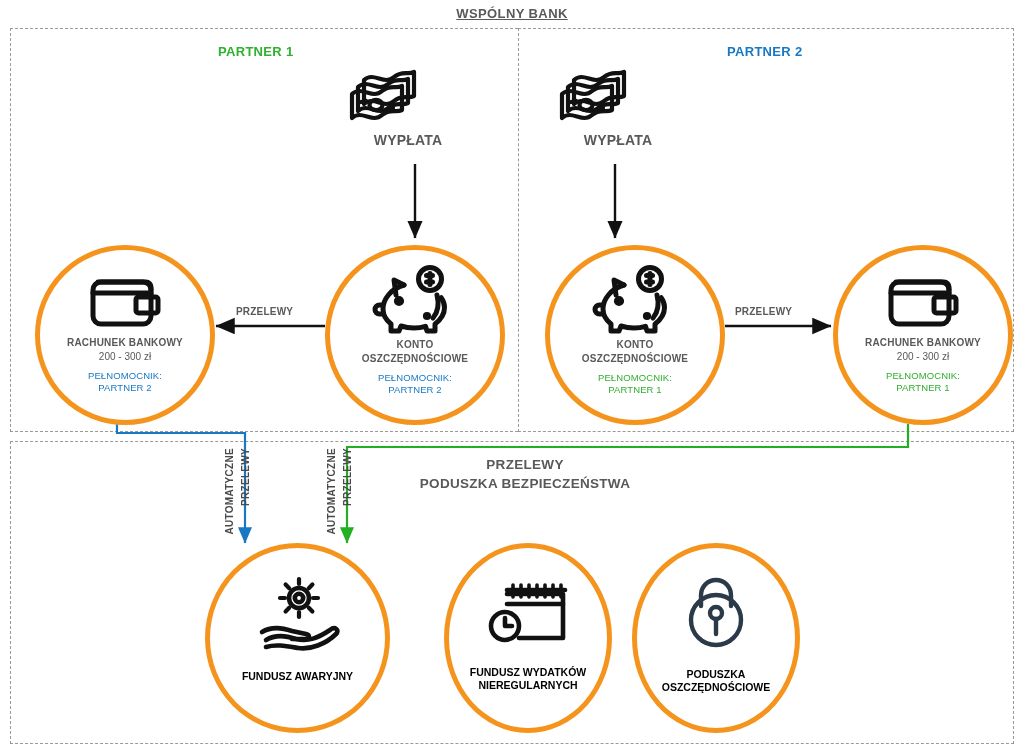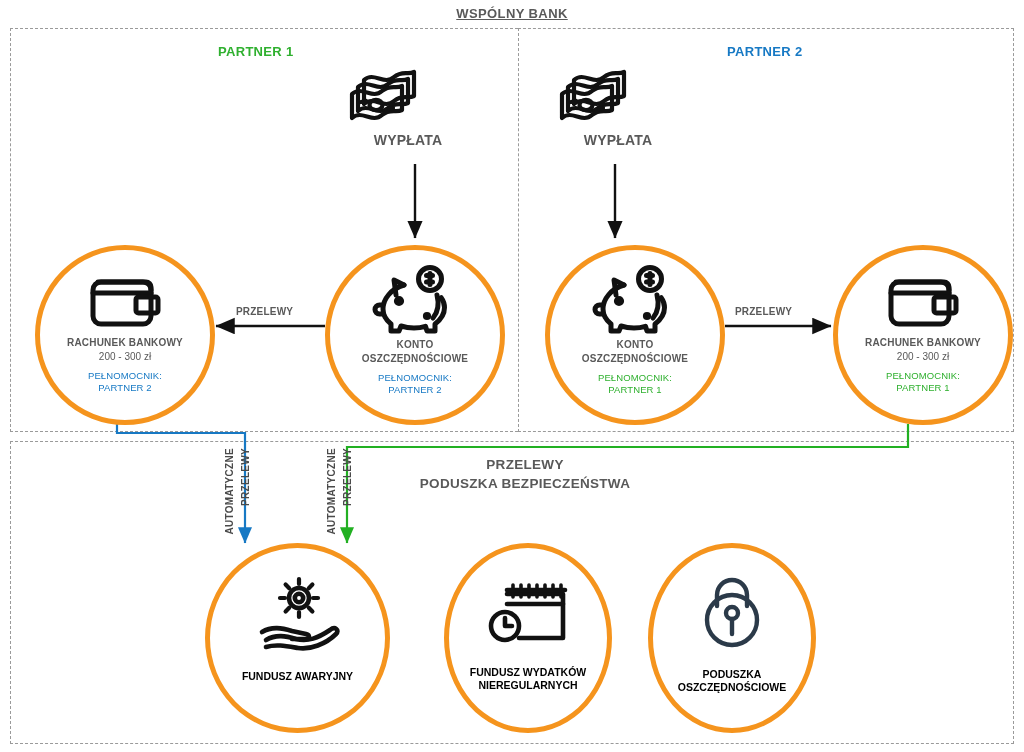--- a/index.html
+++ b/index.html
@@ -39,21 +39,21 @@
   .icon-wrap{position:absolute;left:0;width:100%;display:flex;justify-content:center;align-items:center;}
 
   
   #node-acct-1{left:35px;top:245px;width:180px;height:180px;}
   #node-sav-1 {left:325px;top:245px;width:180px;height:180px;}
   #node-sav-2 {left:545px;top:245px;width:180px;height:180px;}
   #node-acct-2{left:833px;top:245px;width:180px;height:180px;}
 
   #node-fund-emergency{left:205px;top:543px;width:185px;height:190px;}
   #node-fund-irregular{left:444px;top:543px;width:168px;height:190px;}
-  #node-fund-cushion {left:648px;top:543px;width:168px;height:190px;}
+  #node-fund-cushion {left:632px;top:543px;width:168px;height:190px;}
 
   
   .money-block{position:absolute;text-align:center;width:120px;}
   #money-1{left:348px;top:66px;}
   #money-2{left:558px;top:66px;}
   .money-label{font-size:14px;font-weight:bold;color:#595959;margin-top:4px;letter-spacing:.2px;}
 
   .edge-label{position:absolute;font-size:10px;font-weight:bold;color:#595959;letter-spacing:.2px;}
   #label-przelewy-1{left:236px;top:306px;}
   #label-przelewy-2{left:735px;top:306px;}

